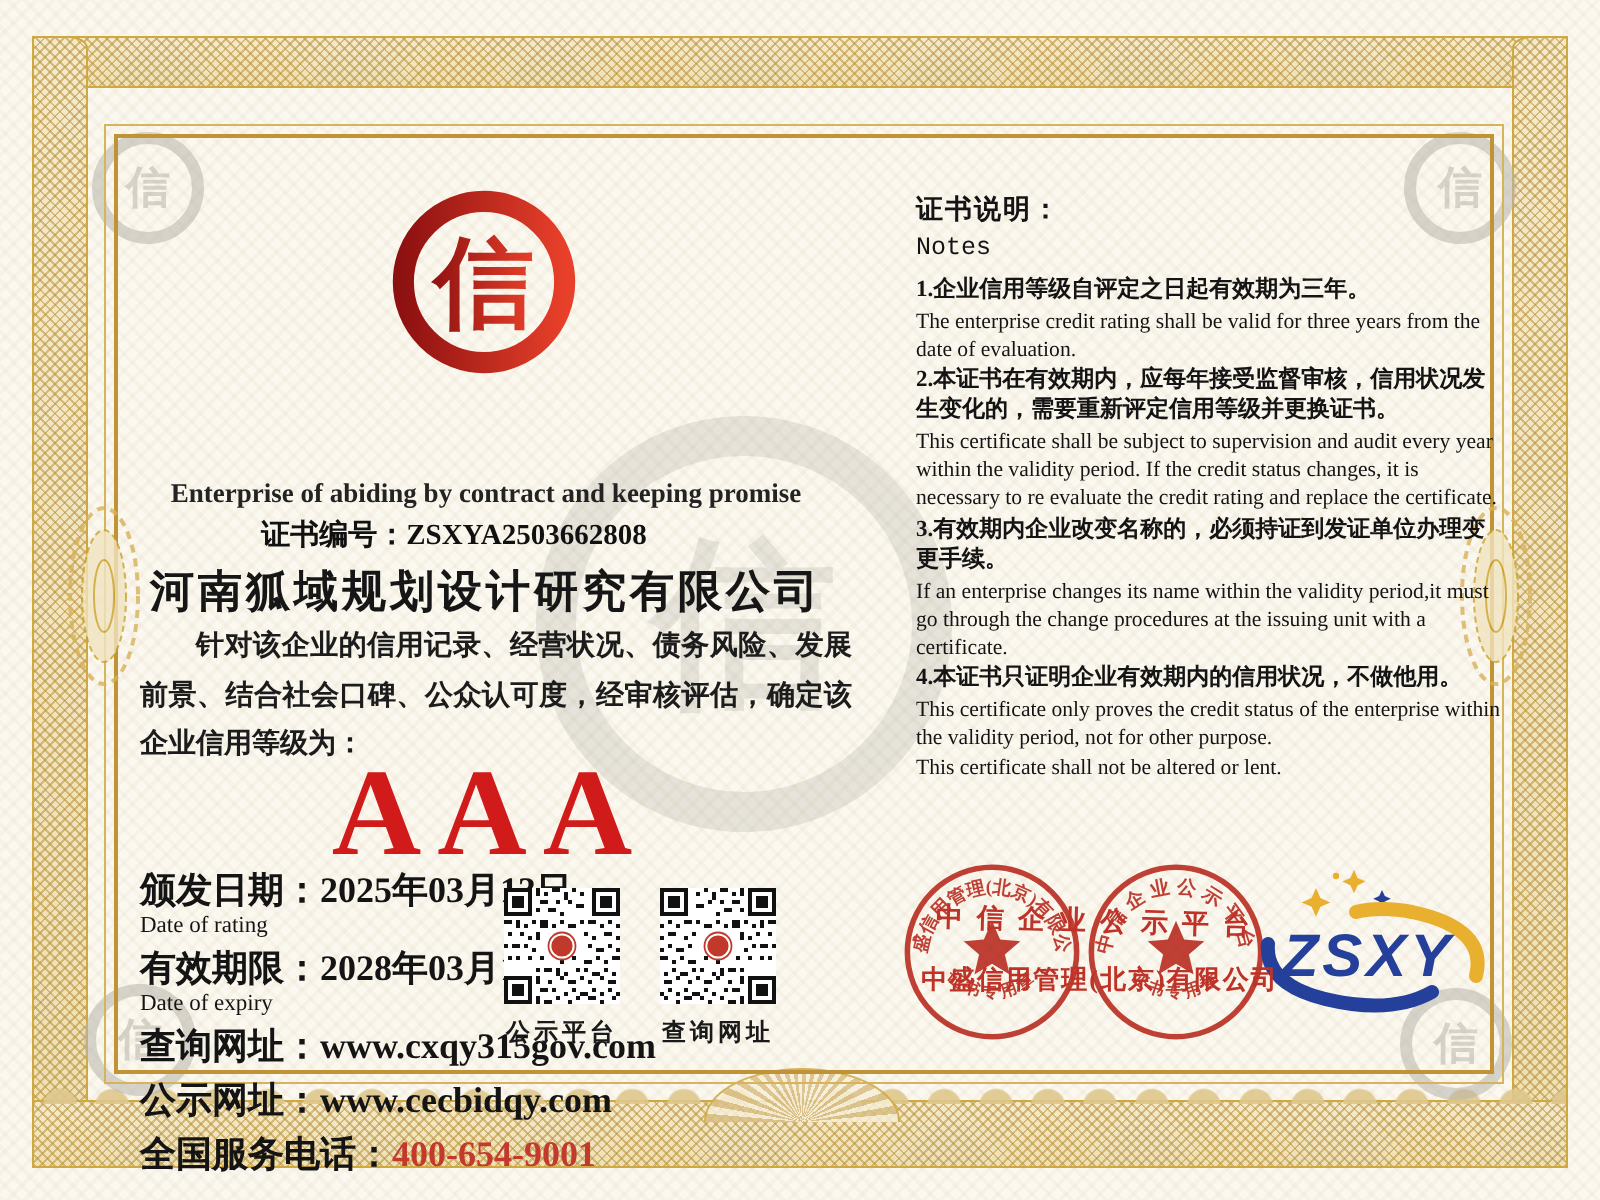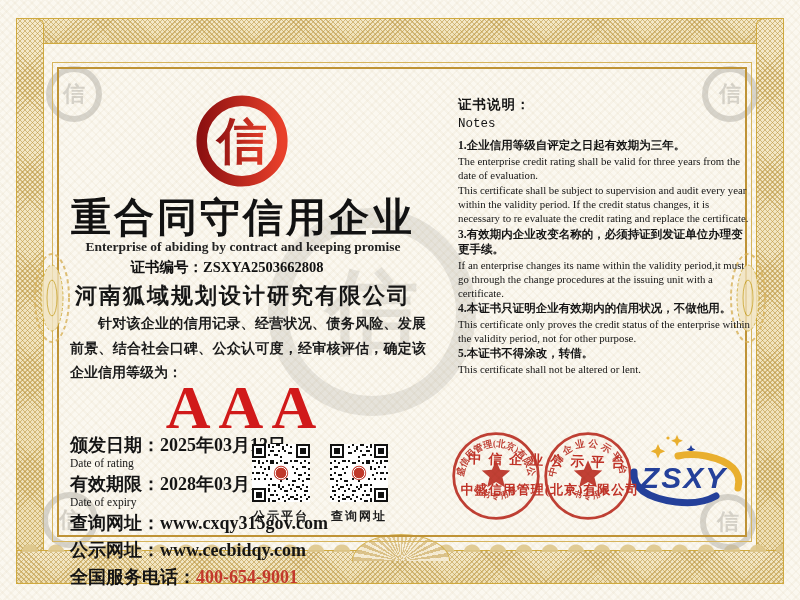--- a/index.html
+++ b/index.html
@@ -114,21 +114,20 @@
     <defs>
       <linearGradient id="lgRed" x1="0" y1="0" x2="1" y2="0">
         <stop offset="0" stop-color="#8e1111"></stop>
           <stop offset="1" stop-color="#e8402a"></stop>
       </linearGradient>
     </defs>
     <circle cx="50" cy="50" r="42" fill="none" stroke="url(#lgRed)" stroke-width="11"></circle>
     <text x="50" y="68" text-anchor="middle" font-size="52" font-weight="bold" font-family="'Liberation Serif',serif" fill="url(#lgRed)">信</text>
   </svg>
 
-  <div class="abs title">重合同守信用企业</div>
   <div class="abs subtitle">Enterprise of abiding by contract and keeping promise</div>
   <div class="abs certno">
     <span>证书编号：</span><span>ZSXYA2503662808</span>
   </div>
   <div class="abs company">河南狐域规划设计研究有限公司</div>
   <div class="abs para">针对该企业的信用记录、经营状况、债务风险、发展前景、结合社会口碑、公众认可度，经审核评估，确定该企业信用等级为：</div>
   <div class="abs rating">AAA</div>
 
   <div class="abs info">
     <div class="cn"><span>颁发日期：</span><span>2025年03月13日</span></div>
@@ -166,32 +165,32 @@
   <div class="abs qr-label qr-label2">查询网址</div>
 
   <div class="abs notes">
     <div class="notes-h-cn">证书说明：</div>
     <div class="notes-h-en">Notes</div>
     <div>
       <div class="note-cn">1.企业信用等级自评定之日起有效期为三年。</div>
       <div class="note-en">The enterprise credit rating shall be valid for three years from the date of evaluation.</div>
     </div>
     <div>
+      <div class="note-cn">2.本证书在有效期内，应每年接受监督审核，信用状况发生变化的，需要重新评定信用等级并更换证书。</div>
       <div class="note-en">This certificate shall be subject to supervision and audit every year within the validity period. If the credit status changes, it is necessary to re evaluate the credit rating and replace the certificate.</div>
     </div>
     <div>
       <div class="note-cn">3.有效期内企业改变名称的，必须持证到发证单位办理变更手续。</div>
       <div class="note-en">If an enterprise changes its name within the validity period,it must go through the change procedures at the issuing unit with a certificate.</div>
     </div>
     <div>
       <div class="note-cn">4.本证书只证明企业有效期内的信用状况，不做他用。</div>
       <div class="note-en">This certificate only proves the credit status of the enterprise within the validity period, not for other purpose.</div>
     </div>
     <div>
-      <div class="note-cn">5.本证书不得涂改，转借。</div>
       <div class="note-en">This certificate shall not be altered or lent.</div>
     </div>
   </div>
 
   <svg class="abs seal seal1" viewBox="0 0 100 100">
     <defs>
         <path id="arcT1" d="M 14,54 a 36,36 0 1,1 72,0"></path>
         <path id="arcB1" d="M 22,60 a 34,34 0 0,0 56,0"></path>
       </defs>
     <circle cx="50" cy="50" r="46" fill="none" stroke="#bf3227" stroke-width="3"></circle>

